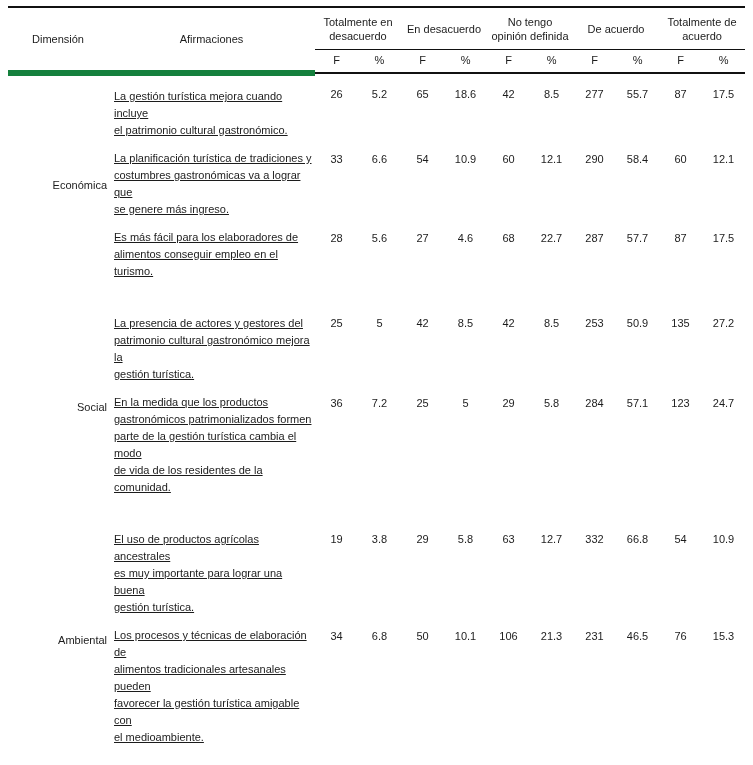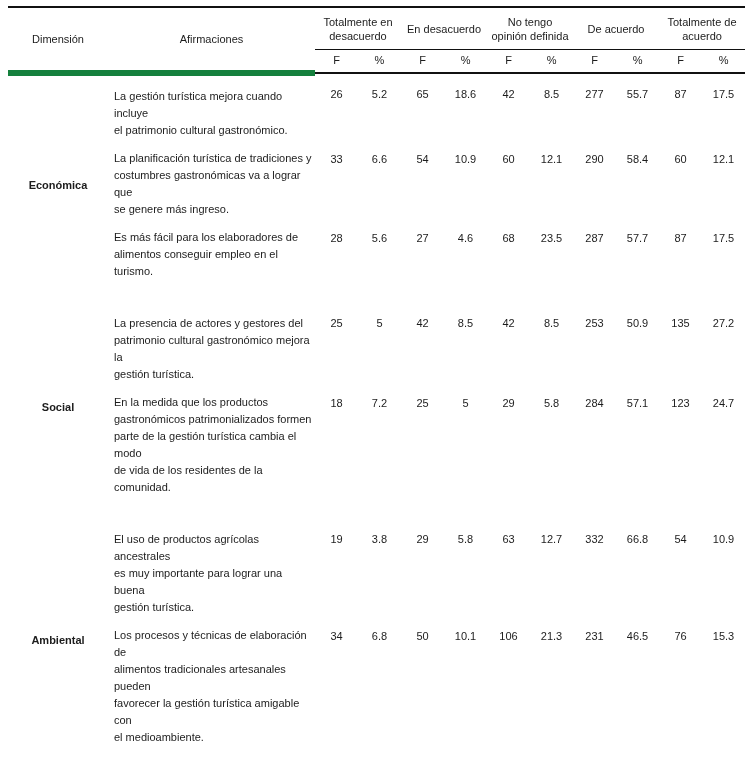--- a/index.html
+++ b/index.html
@@ -50,28 +50,28 @@
     padding: 4px 0 6px 0;
   }
 
   td {
     font-size: 11px;
     vertical-align: top;
     line-height: 17px;
   }
   td.dim-cell {
     vertical-align: middle;
-    text-align: center;
+    text-align: right;
     padding-bottom: 8px;
-    font-weight: bold;
   }
   td.aff-cell {
     white-space: pre-line;
     text-align: left;
     padding: 0 2px 11px 6px;
+    text-decoration: underline;
   }
   td.num {
     text-align: center;
     padding-bottom: 11px;
   }
   tbody tr.rstart td { padding-top: 12px; }      
   tbody.gap tr.rstart td { padding-top: 24px; }  
   tbody:last-child tr:last-child td { padding-bottom: 14px; }
 </style>
 </head>
@@ -153,21 +153,21 @@
         <td class="num">12.1</td>
       </tr>
       <tr>
         <td class="aff-cell">Es más fácil para los elaboradores de
 alimentos conseguir empleo en el turismo.</td>
         <td class="num">28</td>
         <td class="num">5.6</td>
         <td class="num">27</td>
         <td class="num">4.6</td>
         <td class="num">68</td>
-        <td class="num">23.5</td>
+        <td class="num">22.7</td>
         <td class="num">287</td>
         <td class="num">57.7</td>
         <td class="num">87</td>
         <td class="num">17.5</td>
       </tr>
     </tbody>
 
     <tbody class="gap">
       <tr class="rstart">
         <td class="dim-cell" rowspan="2">Social</td>
@@ -183,21 +183,21 @@
         <td class="num">253</td>
         <td class="num">50.9</td>
         <td class="num">135</td>
         <td class="num">27.2</td>
       </tr>
       <tr>
         <td class="aff-cell">En la medida que los productos
 gastronómicos patrimonializados formen
 parte de la gestión turística cambia el modo
 de vida de los residentes de la comunidad.</td>
-        <td class="num">18</td>
+        <td class="num">36</td>
         <td class="num">7.2</td>
         <td class="num">25</td>
         <td class="num">5</td>
         <td class="num">29</td>
         <td class="num">5.8</td>
         <td class="num">284</td>
         <td class="num">57.1</td>
         <td class="num">123</td>
         <td class="num">24.7</td>
       </tr>

